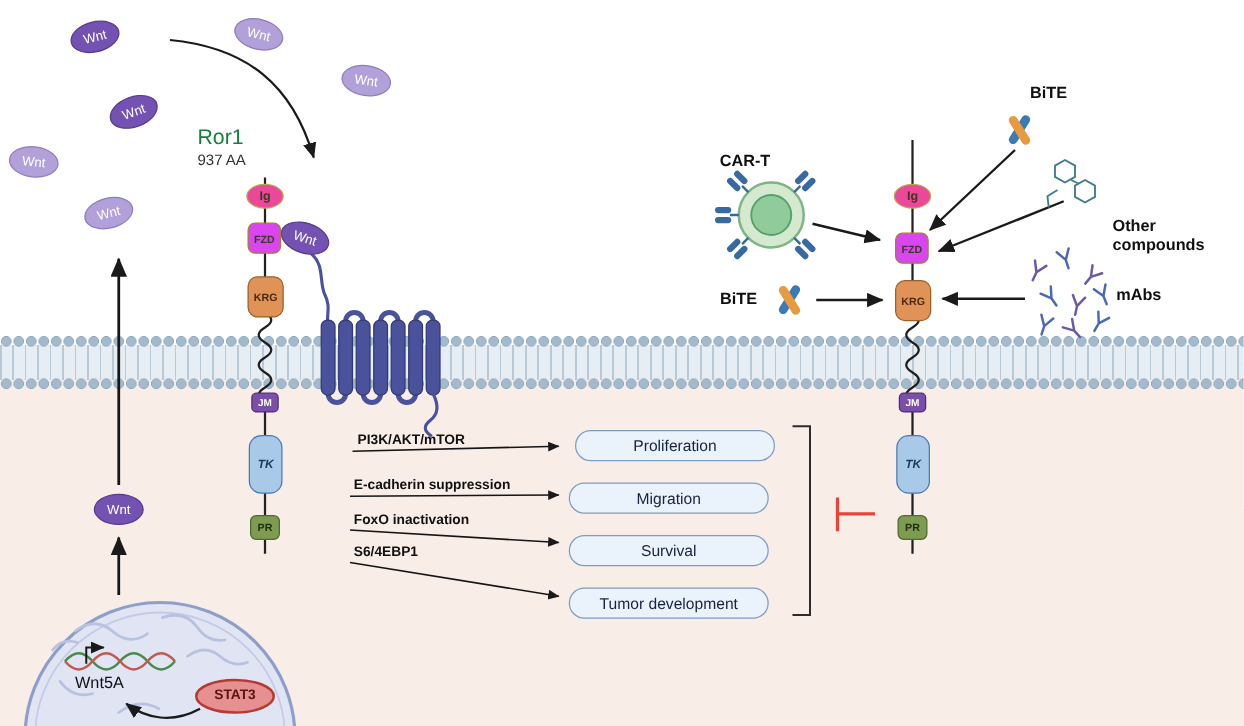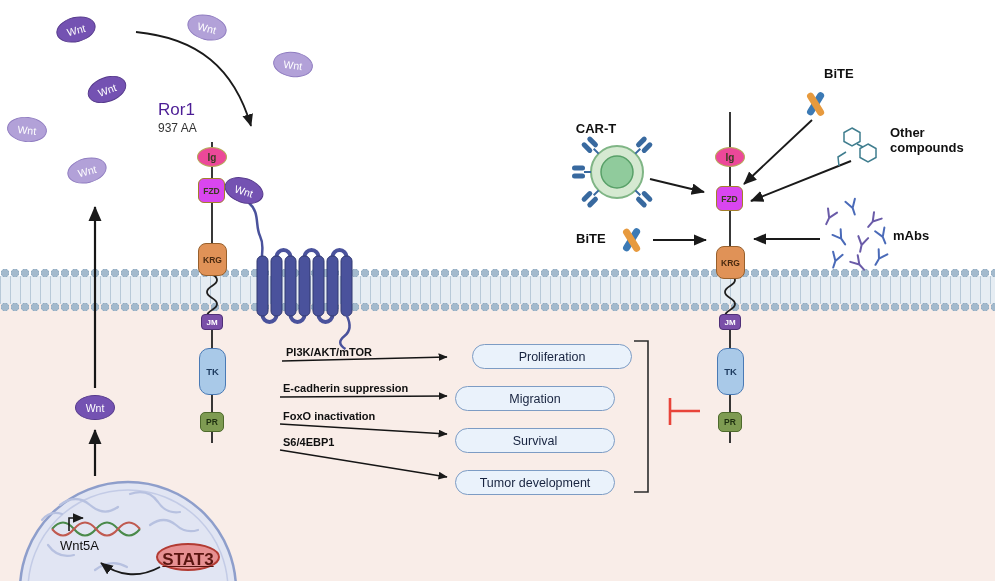--- a/index.html
+++ b/index.html
@@ -19,38 +19,38 @@
   svg.layer { position:absolute; left:0; top:0; }
 
   .wnt { position:absolute; width:40px; height:25px; border-radius:50%; background:#7452b2;
          border:1.5px solid #563a8c; color:#fff; font-size:10.5px;
          display:flex; align-items:center; justify-content:center; }
   .wnt.light { background:#b2a1d8; border-color:#8f7cc0; }
 
   .dom { position:absolute; display:flex; align-items:center; justify-content:center; font-weight:700; color:#3a3a20; }
   .dom-ig  { width:30px; height:20px; border-radius:50%; background:#ec4899; border:1.5px solid #b6aa58; font-size:10px; }
   .dom-fzd { width:27px; height:25px; border-radius:6px;  background:#d946ef; border:1.5px solid #a3802a; font-size:8.5px; }
-  .dom-krg { width:29px; height:33px; border-radius:8px;  background:#e09257; border:1.5px solid #98602c; font-size:8.5px; color:#4a2a10;margin-top:22px; }
+  .dom-krg { width:29px; height:33px; border-radius:8px;  background:#e09257; border:1.5px solid #98602c; font-size:8.5px; color:#4a2a10; }
   .dom-jm  { width:22px; height:16px; border-radius:4px;  background:#7a4fa8; border:1.5px solid #4f2f78; font-size:8px;   color:#fff; }
-  .dom-tk  { width:27px; height:47px; border-radius:10px; background:#a9c9e8; border:1.5px solid #4a7ab5; font-size:9.5px; color:#1d3a5e; }
+  .dom-tk  { width:27px; height:47px; border-radius:10px; background:#a9c9e8; border:1.5px solid #4a7ab5; font-size:9.5px; color:#1d3a5e;font-style:italic; }
   .dom-pr  { width:24px; height:20px; border-radius:5px;  background:#7e9b52; border:1.5px solid #4e6a2c; font-size:8.5px; color:#1e3010; }
 
   .pill { position:absolute; width:160px; height:25px; border-radius:13px; background:#eaf2fb;
           border:1.3px solid #7d9cc4; display:flex; align-items:center; justify-content:center;
           font-size:12.5px; color:#17233f; }
 
   .pathlabel { position:absolute; font-size:11px; font-weight:700; color:#101010; white-space:nowrap; }
   .bold-label { position:absolute; font-size:13px; font-weight:700; color:#101010; }
-  .ror1-name { position:absolute; left:158px; top:100px; font-size:17px; color:#4c1d95; }
+  .ror1-name { position:absolute; left:158px; top:100px; font-size:17px; color:#15803d; }
   .ror1-size { position:absolute; left:158px; top:121px; font-size:12px; color:#333; }
   .gene-label { position:absolute; left:60px; top:538px; font-size:13px; color:#111; }
   .stat3-label { position:absolute; left:158px; top:550px; width:60px; text-align:center;
-                 font-size:17px; font-weight:700; color:#5a1510;text-decoration:underline; }
+                 font-size:11px; font-weight:700; color:#5a1510; }
   .center60 { width:60px; text-align:center; }
-  .wrap84 { width:84px; line-height:1.15; }
+  .wrap84 { width:84px; line-height:1.15;margin-top:48px; }
 </style>
 </head>
 <body>
 
 <div class="canvas">
 
   <div class="cytoplasm"></div>
 
   <div class="membrane">
     <div class="mem-mid"></div>
@@ -223,21 +223,21 @@
   <div class="dom dom-krg" style="left:716px; top:224px;">KRG</div>
   <div class="dom dom-jm" style="left:719px; top:314px;">JM</div>
   <div class="dom dom-tk" style="left:717px; top:348px;">TK</div>
   <div class="dom dom-pr" style="left:718px; top:412px;">PR</div>
 
   <div class="pathlabel" style="left:286px; top:346px;">PI3K/AKT/mTOR</div>
   <div class="pathlabel" style="left:283px; top:382px;">E-cadherin suppression</div>
   <div class="pathlabel" style="left:283px; top:410px;">FoxO inactivation</div>
   <div class="pathlabel" style="left:283px; top:436px;">S6/4EBP1</div>
 
-  <div class="pill" style="left:472px; top:344px;">Proliferation</div>
+  <div class="pill" style="left:460px; top:344px;">Proliferation</div>
   <div class="pill" style="left:455px; top:386px;">Migration</div>
   <div class="pill" style="left:455px; top:428px;">Survival</div>
   <div class="pill" style="left:455px; top:470px;">Tumor development</div>
 
   <div class="bold-label center60" style="left:566px; top:121px;">CAR-T</div>
   <div class="bold-label" style="left:824px; top:66px;">BiTE</div>
   <div class="bold-label wrap84" style="left:890px; top:126px;">Other compounds</div>
   <div class="bold-label" style="left:893px; top:228px;">mAbs</div>
   <div class="bold-label" style="left:576px; top:231px;">BiTE</div>
 

